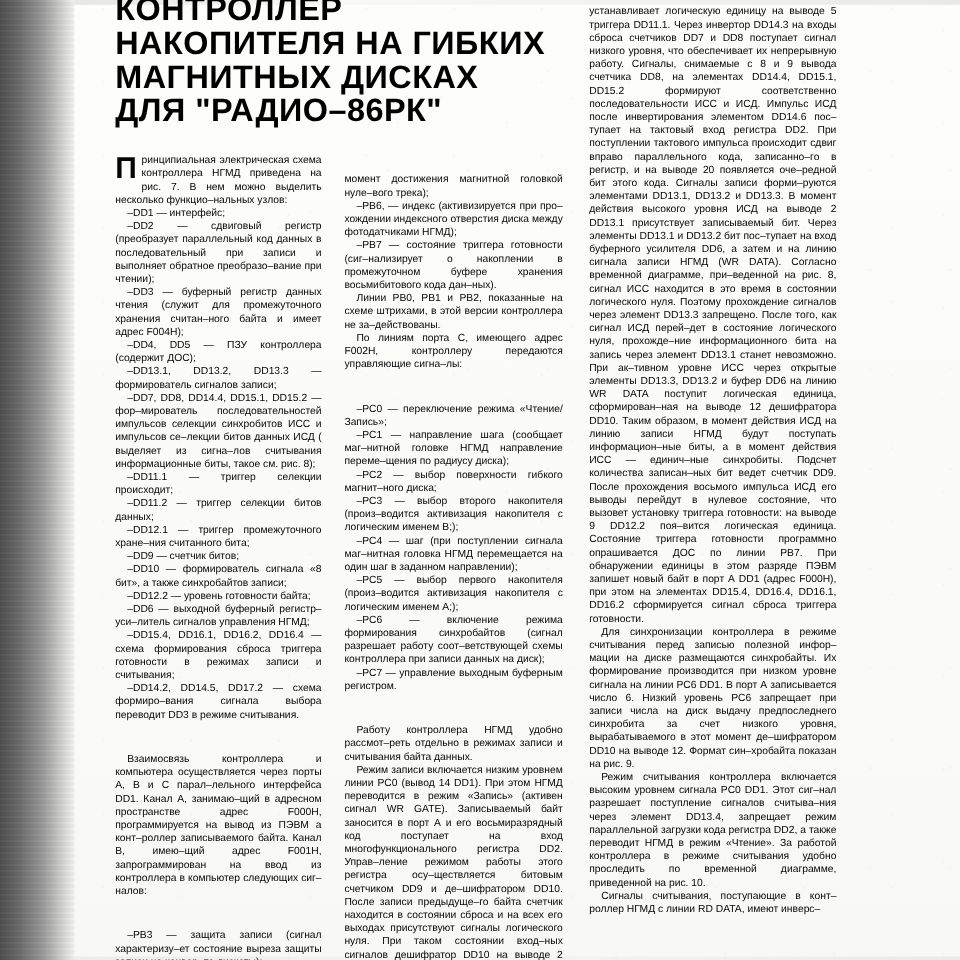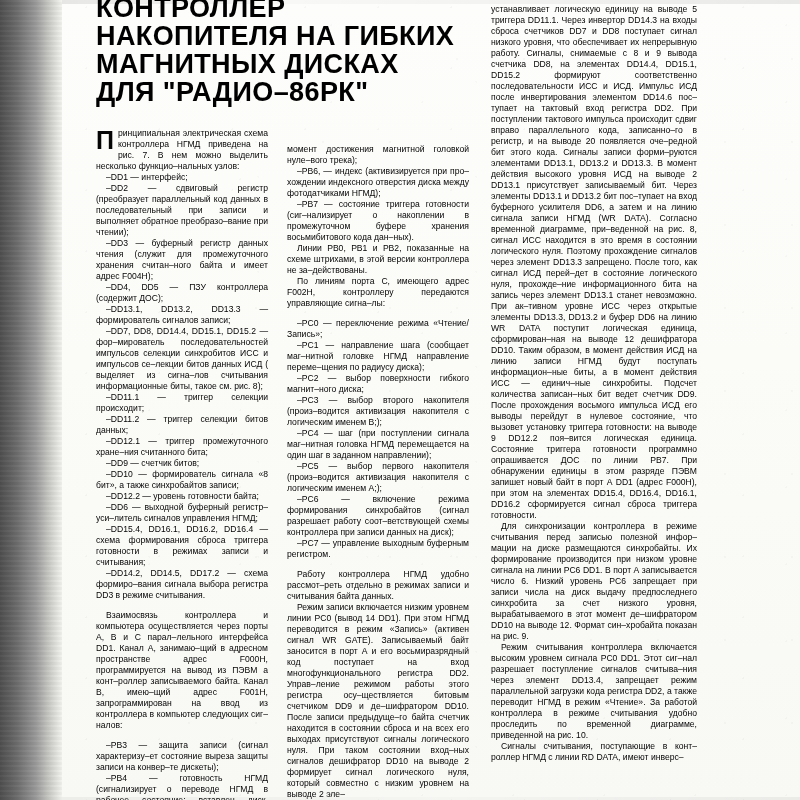--- a/index.html
+++ b/index.html
@@ -83,21 +83,21 @@
     color: #121212;
     -webkit-font-smoothing: none;
   }
   .col p {
     margin: 0 0 0 0;
     text-indent: 10px;
     text-align: justify;
     hyphens: manual;
   }
   .col p.noindent { text-indent: 0; }
-  .col p.gap { margin-top: 9px; }
+  .col p.gap { margin-top: 26px; }
 
   #col1 { left: 96px; top: 128px; width: 172px; }
   #col2 { left: 287px; top: 144px; width: 182px; }
   #col3 { left: 491px; top: 4px; width: 206px; }
 
   
   .dropcap {
     float: left;
     font-family: "Liberation Sans", sans-serif;
     font-weight: bold;
@@ -141,21 +141,21 @@
       <p><span>–DD13.1, DD13.2, DD13.3 — формирователь сигналов записи;</span></p>
       <p><span>–DD7, DD8, DD14.4, DD15.1, DD15.2 — фор–мирователь последовательностей импульсов селекции синхробитов ИСС и импульсов се–лекции битов данных ИСД ( выделяет из сигна–лов считывания информационные биты, такое см. рис. 8);</span></p>
       <p><span>–DD11.1 — триггер селекции происходит;</span></p>
       <p><span>–DD11.2 — триггер селекции битов данных;</span></p>
       <p><span>–DD12.1 — триггер промежуточного хране–ния считанного бита;</span></p>
       <p><span>–DD9 — счетчик битов;</span></p>
       <p><span>–DD10 — формирователь сигнала «8 бит», а также синхробайтов записи;</span></p>
       <p><span>–DD12.2 — уровень готовности байта;</span></p>
       <p><span>–DD6 — выходной буферный регистр–уси–литель сигналов управления НГМД;</span></p>
       <p><span>–DD15.4, DD16.1, DD16.2, DD16.4 —  схема формирования сброса триггера готовности в режимах записи и считывания;</span></p>
-      <p><span>–DD14.2, DD14.5, DD17.2 — схема формиро–вания сигнала выбора регистра DD3 в режиме считывания.</span></p>
+      <p><span>–DD14.2, DD14.5, DD17.2 — схема формиро–вания сигнала выбора переводит DD3 в режиме считывания.</span></p>
       <p class="gap"><span>Взаимосвязь контроллера и компьютера осуществляется через порты А, В и С парал–лельного интерфейса DD1. Канал А, занимаю–щий в адресном пространстве адрес F000H, программируется на вывод из ПЭВМ а конт–роллер записываемого байта. Канал В, имею–щий адрес F001H, запрограммирован на ввод из контроллера в компьютер следующих сиг–налов:</span></p>
       <p class="gap"><span>–PB3 — защита записи (сигнал характеризу–ет состояние выреза защиты записи на конвер–те дискеты);</span></p>
       <p><span>–PB4 — готовность НГМД (сигнализирует о переводе НГМД в рабочее состояние: вставлен диск, частота вращения двигателя диска дос–тигла номинального значения и т.д.);</span></p>
     </div>
   <div class="col inky" id="col2">
       <p class="noindent"><span>момент достижения магнитной головкой нуле–вого трека);</span></p>
       <p><span>–PB6, — индекс (активизируется при про–хождении индексного отверстия диска между фотодатчиками НГМД);</span></p>
       <p><span>–PB7 — состояние триггера готовности (сиг–нализирует о накоплении в промежуточном буфере хранения восьмибитового кода дан–ных).</span></p>
       <p><span>Линии PB0, PB1 и PB2, показанные на схеме штрихами, в этой версии контроллера не за–действованы.</span></p>
       <p><span>По линиям порта С, имеющего адрес F002H, контроллеру передаются управляющие сигна–лы:</span></p>

